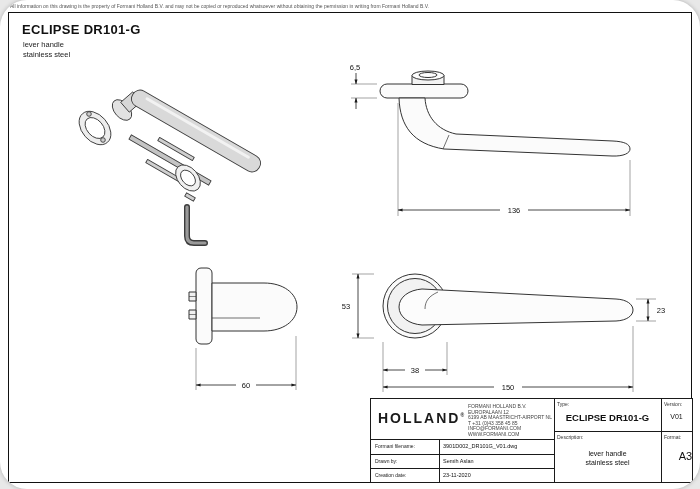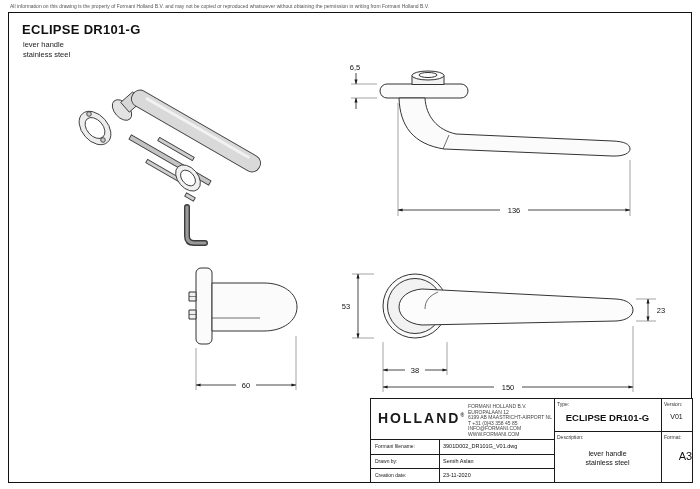--- a/index.html
+++ b/index.html
@@ -1,19 +1,19 @@
 <!DOCTYPE html>
 <html><head>
 <meta charset="utf-8">
 <style>
   html,body{margin:0;padding:0;background:#e8e8e8;}
   .sheet{
     position:relative;width:700px;height:489px;background:#ffffff;
     font-family:"Liberation Sans",sans-serif;color:#111;overflow:hidden;
-    margin:0 auto;box-shadow:0 0 4px rgba(0,0,0,.25);
+    margin:0 auto;box-shadow:0 0 4px rgba(0,0,0,.25);border-radius:27px;
   }
   .frame{position:absolute;left:8px;top:12px;width:682px;height:469px;border:1.2px solid #111;}
   .disclaimer{position:absolute;left:10px;top:3px;width:640px;font-size:5px;color:#555;white-space:nowrap;overflow:hidden;}
   .prod-title{position:absolute;left:22px;top:22px;font-size:13px;font-weight:bold;letter-spacing:.3px;}
   .prod-sub{position:absolute;left:23px;font-size:7.5px;color:#222;}
   .sub1{top:40px;} .sub2{top:50px;}
   svg text{font-family:"Liberation Sans",sans-serif;}
   .dimtext{font-size:7.5px;fill:#111;}
   .lblbg{fill:#ffffff;stroke:none;}
   

